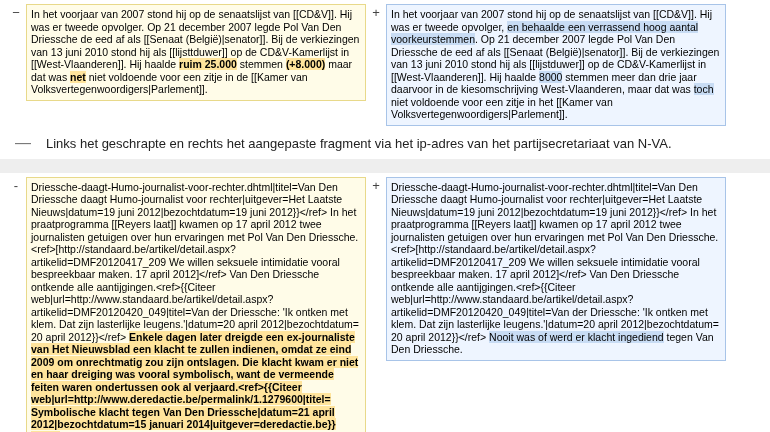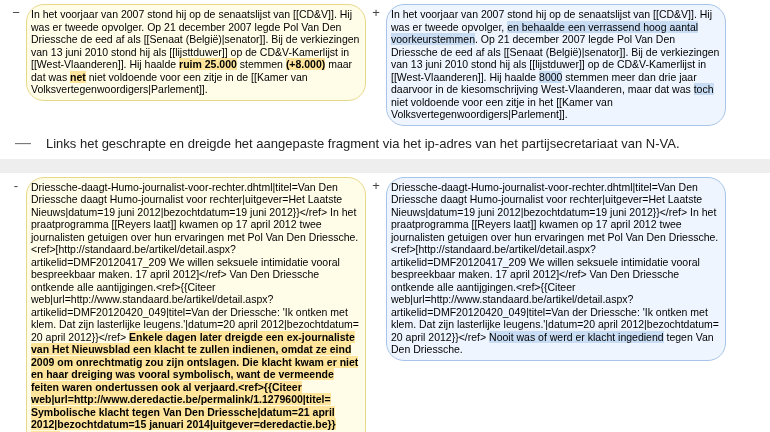--- a/index.html
+++ b/index.html
@@ -37,21 +37,20 @@
     padding-top: 2px;
     font-family: "Liberation Sans", sans-serif;
   }
   .cell {
     box-sizing: border-box;
     padding: 3px 4px 4px 4px;
     line-height: 12.5px;
     font-size: 10.5px;
     word-wrap: break-word;
     overflow-wrap: break-word;
-    border-radius: 18px;
   }
   .cell-del {
     width: 340px;
     min-width: 340px;
     background: #fffce8;
     border: 1px solid #e8d98a;
   }
   .cell-ins {
     width: 340px;
     min-width: 340px;
@@ -113,21 +112,21 @@
 
       <div class="cell cell-ins">
         <span>In het voorjaar van 2007 stond hij op de senaatslijst van [[CD&amp;V]]. Hij was er tweede opvolger, </span><span class="hl-ins">en behaalde een verrassend hoog aantal voorkeurstemmen</span><span>. Op 21 december 2007 legde Pol Van Den Driessche de eed af als [[Senaat (België)|senator]]. Bij de verkiezingen van 13 juni 2010 stond hij als [[lijstduwer]] op de CD&amp;V-Kamerlijst in [[West-Vlaanderen]]. Hij haalde </span><span class="hl-ins">8000</span><span> stemmen meer dan drie jaar daarvoor in de kiesomschrijving West-Vlaanderen, maar dat was </span><span class="hl-ins">toch</span><span> niet voldoende voor een zitje in het [[Kamer van Volksvertegenwoordigers|Parlement]].</span>
       </div>
 
     </div>
   </div>
 
   <div class="caption-row">
     <div class="caption-dash">—</div>
-    <div class="caption-text">Links het geschrapte en dreigde het aangepaste fragment via het ip-adres van het partijsecretariaat van N-VA.</div>
+    <div class="caption-text">Links het geschrapte en rechts het aangepaste fragment via het ip-adres van het partijsecretariaat van N-VA.</div>
   </div>
 </div>
 
 <div class="gap"></div>
 
 <div class="panel">
   <div class="diff-block">
     <div class="diff-row">
 
       <div class="marker-col">-</div>

